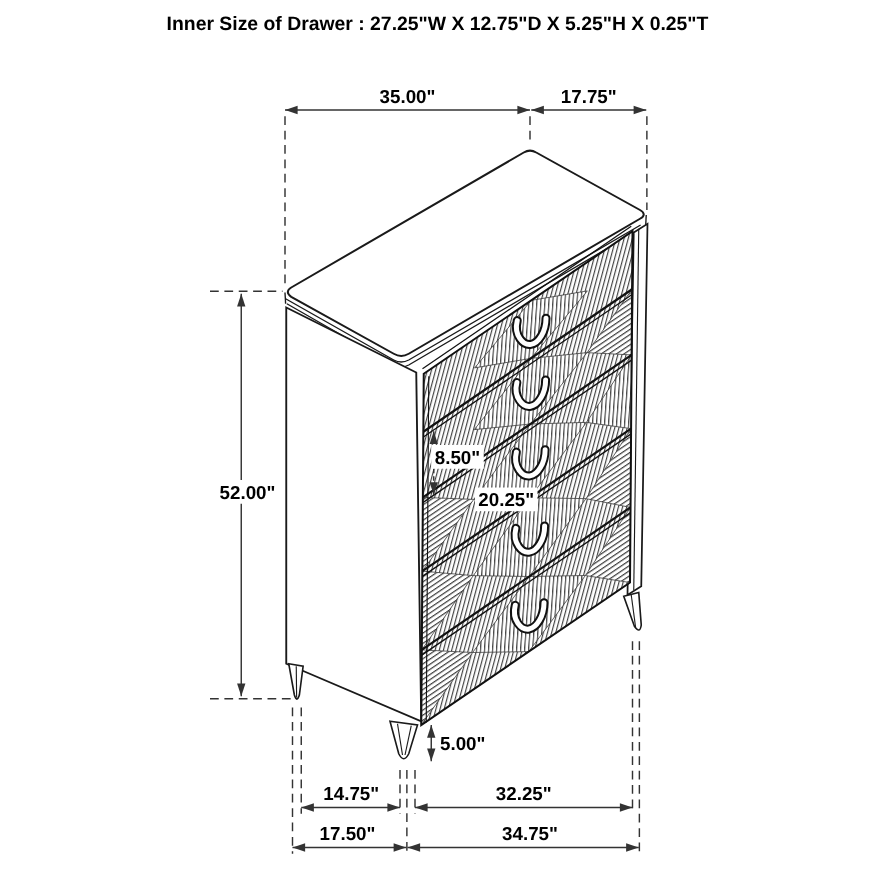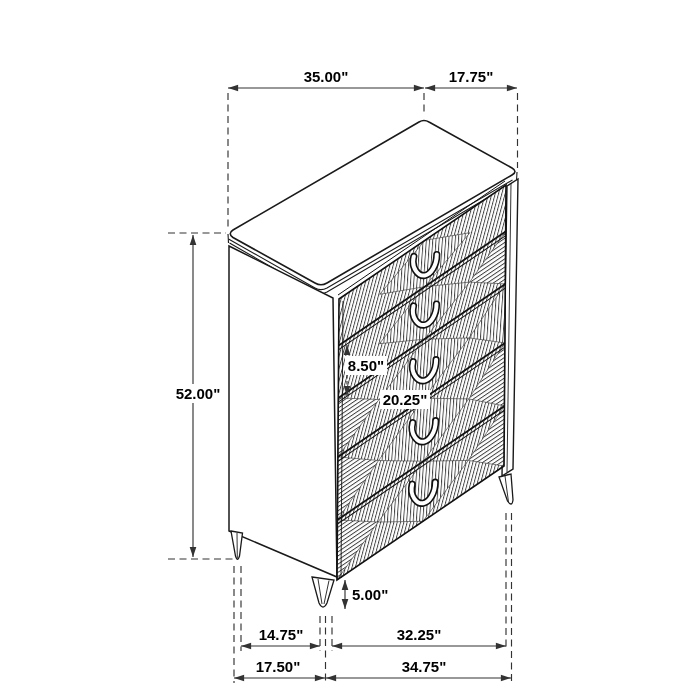--- a/index.html
+++ b/index.html
@@ -6,20 +6,21 @@
   .canvas{position:relative;width:700px;height:700px;background:#ffffff;overflow:hidden;
           font-family:"Liberation Sans", sans-serif;}
   .title{position:absolute;top:11px;left:0;width:700px;text-align:center;
          font-size:15.5px;font-weight:bold;color:#000;}
   svg text{font-family:"Liberation Sans",sans-serif;font-size:15px;font-weight:bold;fill:#000;}
 </style>
 </head>
 <body>
 
 <div class="canvas">
+  <div class="title">Inner Size of Drawer : 27.25"W X 12.75"D X 5.25"H X 0.25"T</div>
 
   <svg width="700" height="700" viewBox="0 0 700 700">
     <defs>
       <marker id="ar" viewBox="0 0 10 7" refX="9.4" refY="3.5" markerWidth="10" markerHeight="7" orient="auto-start-reverse">
         <path d="M0.6,0.6 L9.4,3.5 L0.6,6.4 Z" fill="#333"></path>
       </marker>
       <pattern id="hs" width="3.2" height="3.2" patternUnits="userSpaceOnUse" patternTransform="rotate(15)">
         <line x1="0.5" y1="0" x2="0.5" y2="3.2" stroke="#2f2f2f" stroke-width="0.85"></line>
       </pattern>
       <pattern id="hv" width="3.2" height="3.2" patternUnits="userSpaceOnUse" patternTransform="rotate(4)">

